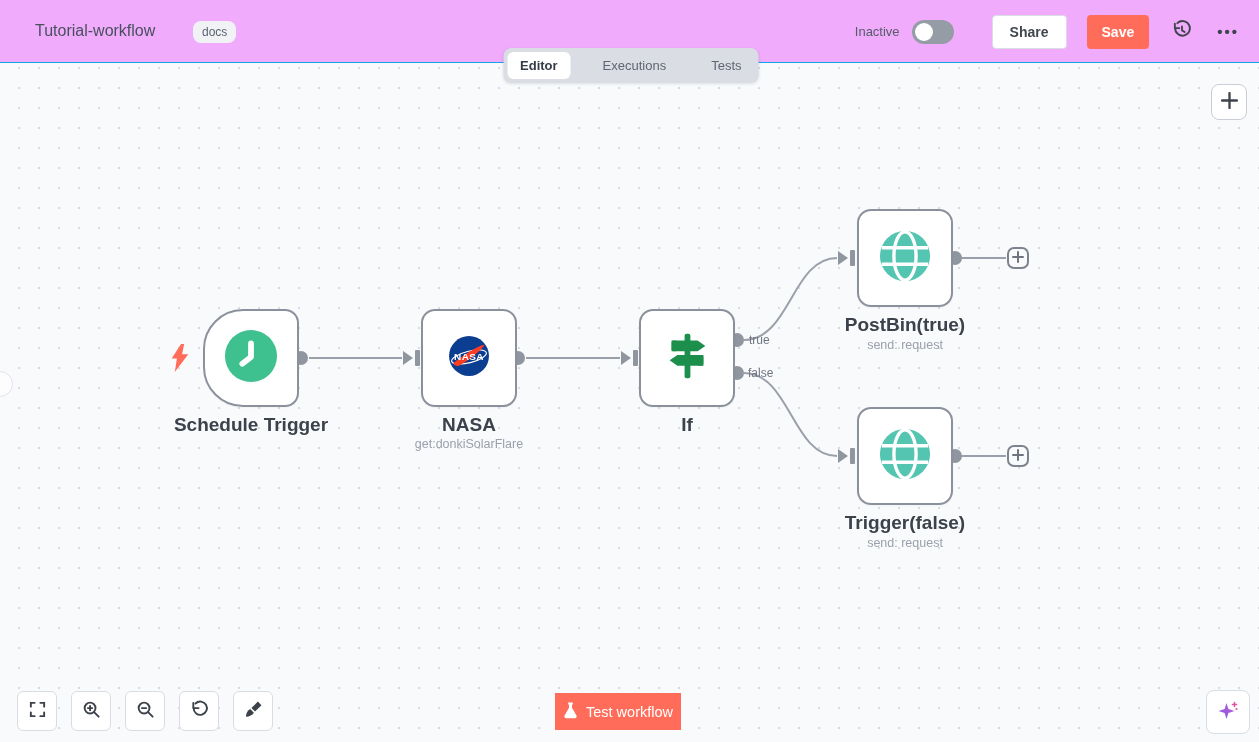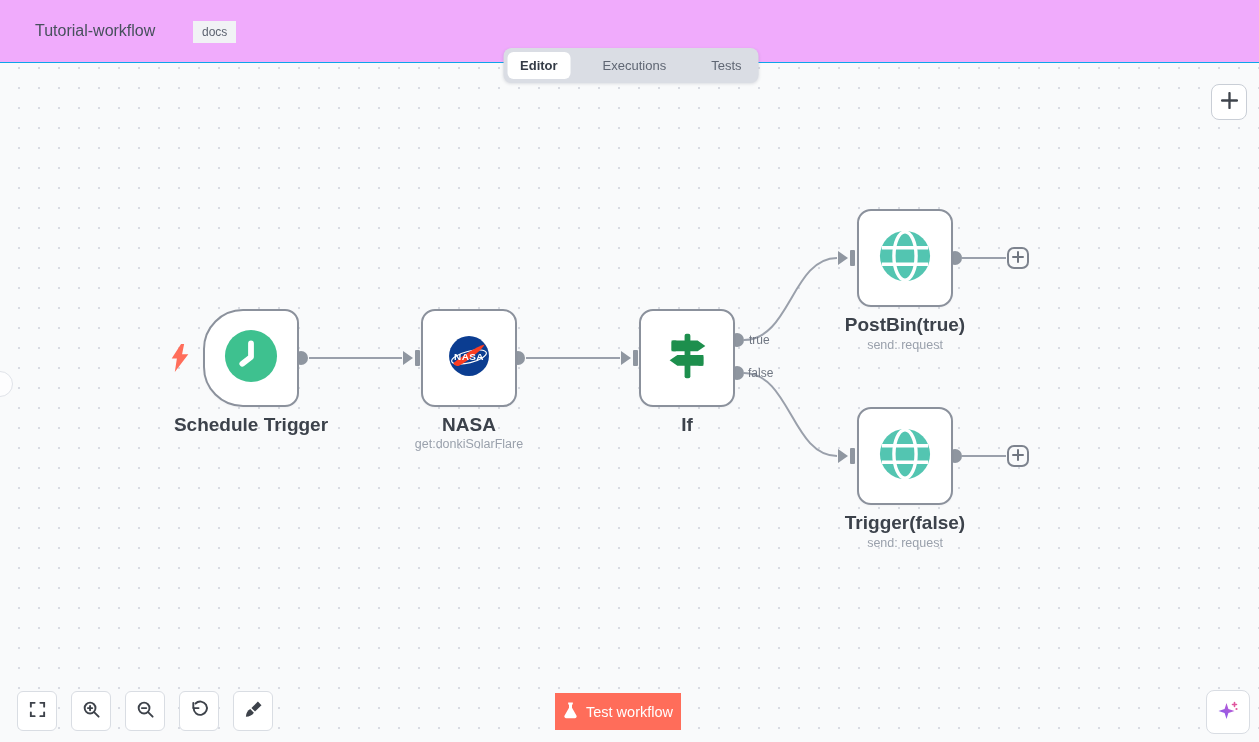--- a/index.html
+++ b/index.html
@@ -13,21 +13,21 @@
     --color-nasa_red:#fc3d21;
     --color-canvas_bg:#f9fafb;
   }
   *{margin:0;padding:0;box-sizing:border-box;}
   html,body{width:1259px;height:742px;overflow:hidden;font-family:"Liberation Sans",sans-serif;background:#fff;}
   .app{position:relative;width:1259px;height:742px;}
 
   
   .header{position:absolute;left:0;top:0;width:100%;height:63px;background:#f0abfc;border-bottom:1px solid #0ea5e9;z-index:30;}
   .wf-title{position:absolute;left:35px;top:22px;font-size:16px;color:#47505c;}
-  .wf-tag{position:absolute;left:193px;top:21px;background:#f1f2f5;border-radius:0;padding:4px 9px;font-size:12px;color:#5c6370;}
+  .wf-tag{position:absolute;left:193px;top:21px;background:#f1f2f5;border-radius:8px;padding:4px 9px;font-size:12px;color:#5c6370;}
   .hdr-right{position:absolute;right:18px;top:0;height:63px;display:flex;align-items:center;gap:20px;}
   .status-label{font-size:13px;color:#555d68;}
   .toggle{width:42px;height:24px;border-radius:12px;background:#959ca6;position:relative;cursor:pointer;margin-right:18px;margin-left:-8px;}
   .toggle .knob{position:absolute;left:3px;top:3px;width:18px;height:18px;border-radius:50%;background:#fff;}
   .btn-share{background:#fff;border:1px solid #d9dde3;border-radius:4px;padding:8px 17px;font-size:14px;font-weight:bold;color:#41474f;cursor:pointer;font-family:inherit;}
   .btn-save{background:var(--color-accent);border:none;border-radius:4px;padding:9px 15px;font-size:14px;font-weight:bold;color:#fff;cursor:pointer;font-family:inherit;}
   .icon-btn{background:none;border:none;cursor:pointer;display:flex;align-items:center;justify-content:center;padding:2px;}
   .ellipsis{font-size:15px;color:#3f444c;letter-spacing:2px;font-weight:bold;}
 
   
@@ -56,20 +56,40 @@
   .ai-btn{position:absolute;right:9px;bottom:8px;width:44px;height:44px;background:#fff;border:1px solid #d9dde3;border-radius:8px;display:flex;align-items:center;justify-content:center;cursor:pointer;z-index:10;}
 </style>
 </head>
 <body>
 
 <div class="app">
 
   <div class="header">
     <div class="wf-title">Tutorial-workflow</div>
     <div class="wf-tag">docs</div>
+    <div class="hdr-right">
+      <span class="status-label">Inactive</span>
+      <div class="toggle">
+          <div class="knob"></div>
+        </div>
+      <button class="btn-share">Share</button>
+      <button class="btn-save">Save</button>
+      <button class="icon-btn">
+        <span>
+          <svg width="22" height="22" viewBox="0 0 24 24" fill="none" stroke="#3f444c" stroke-width="2" stroke-linecap="round" stroke-linejoin="round">
+            <path d="M4.2 5.2 V10 h4.8"></path>
+            <path d="M4.6 10 a8 8 0 1 0 2.3 -5.4"></path>
+            <path d="M12 8.2 v4.2 l2.9 1.7"></path>
+          </svg>
+        </span>
+      </button>
+      <button class="icon-btn">
+        <span class="ellipsis">•••</span>
+      </button>
+    </div>
   </div>
 
   <div class="tabbar">
     <button class="tab active">Editor</button>
     <button class="tab">Executions</button>
     <button class="tab">Tests</button>
   </div>
 
   <div class="canvas">
 

